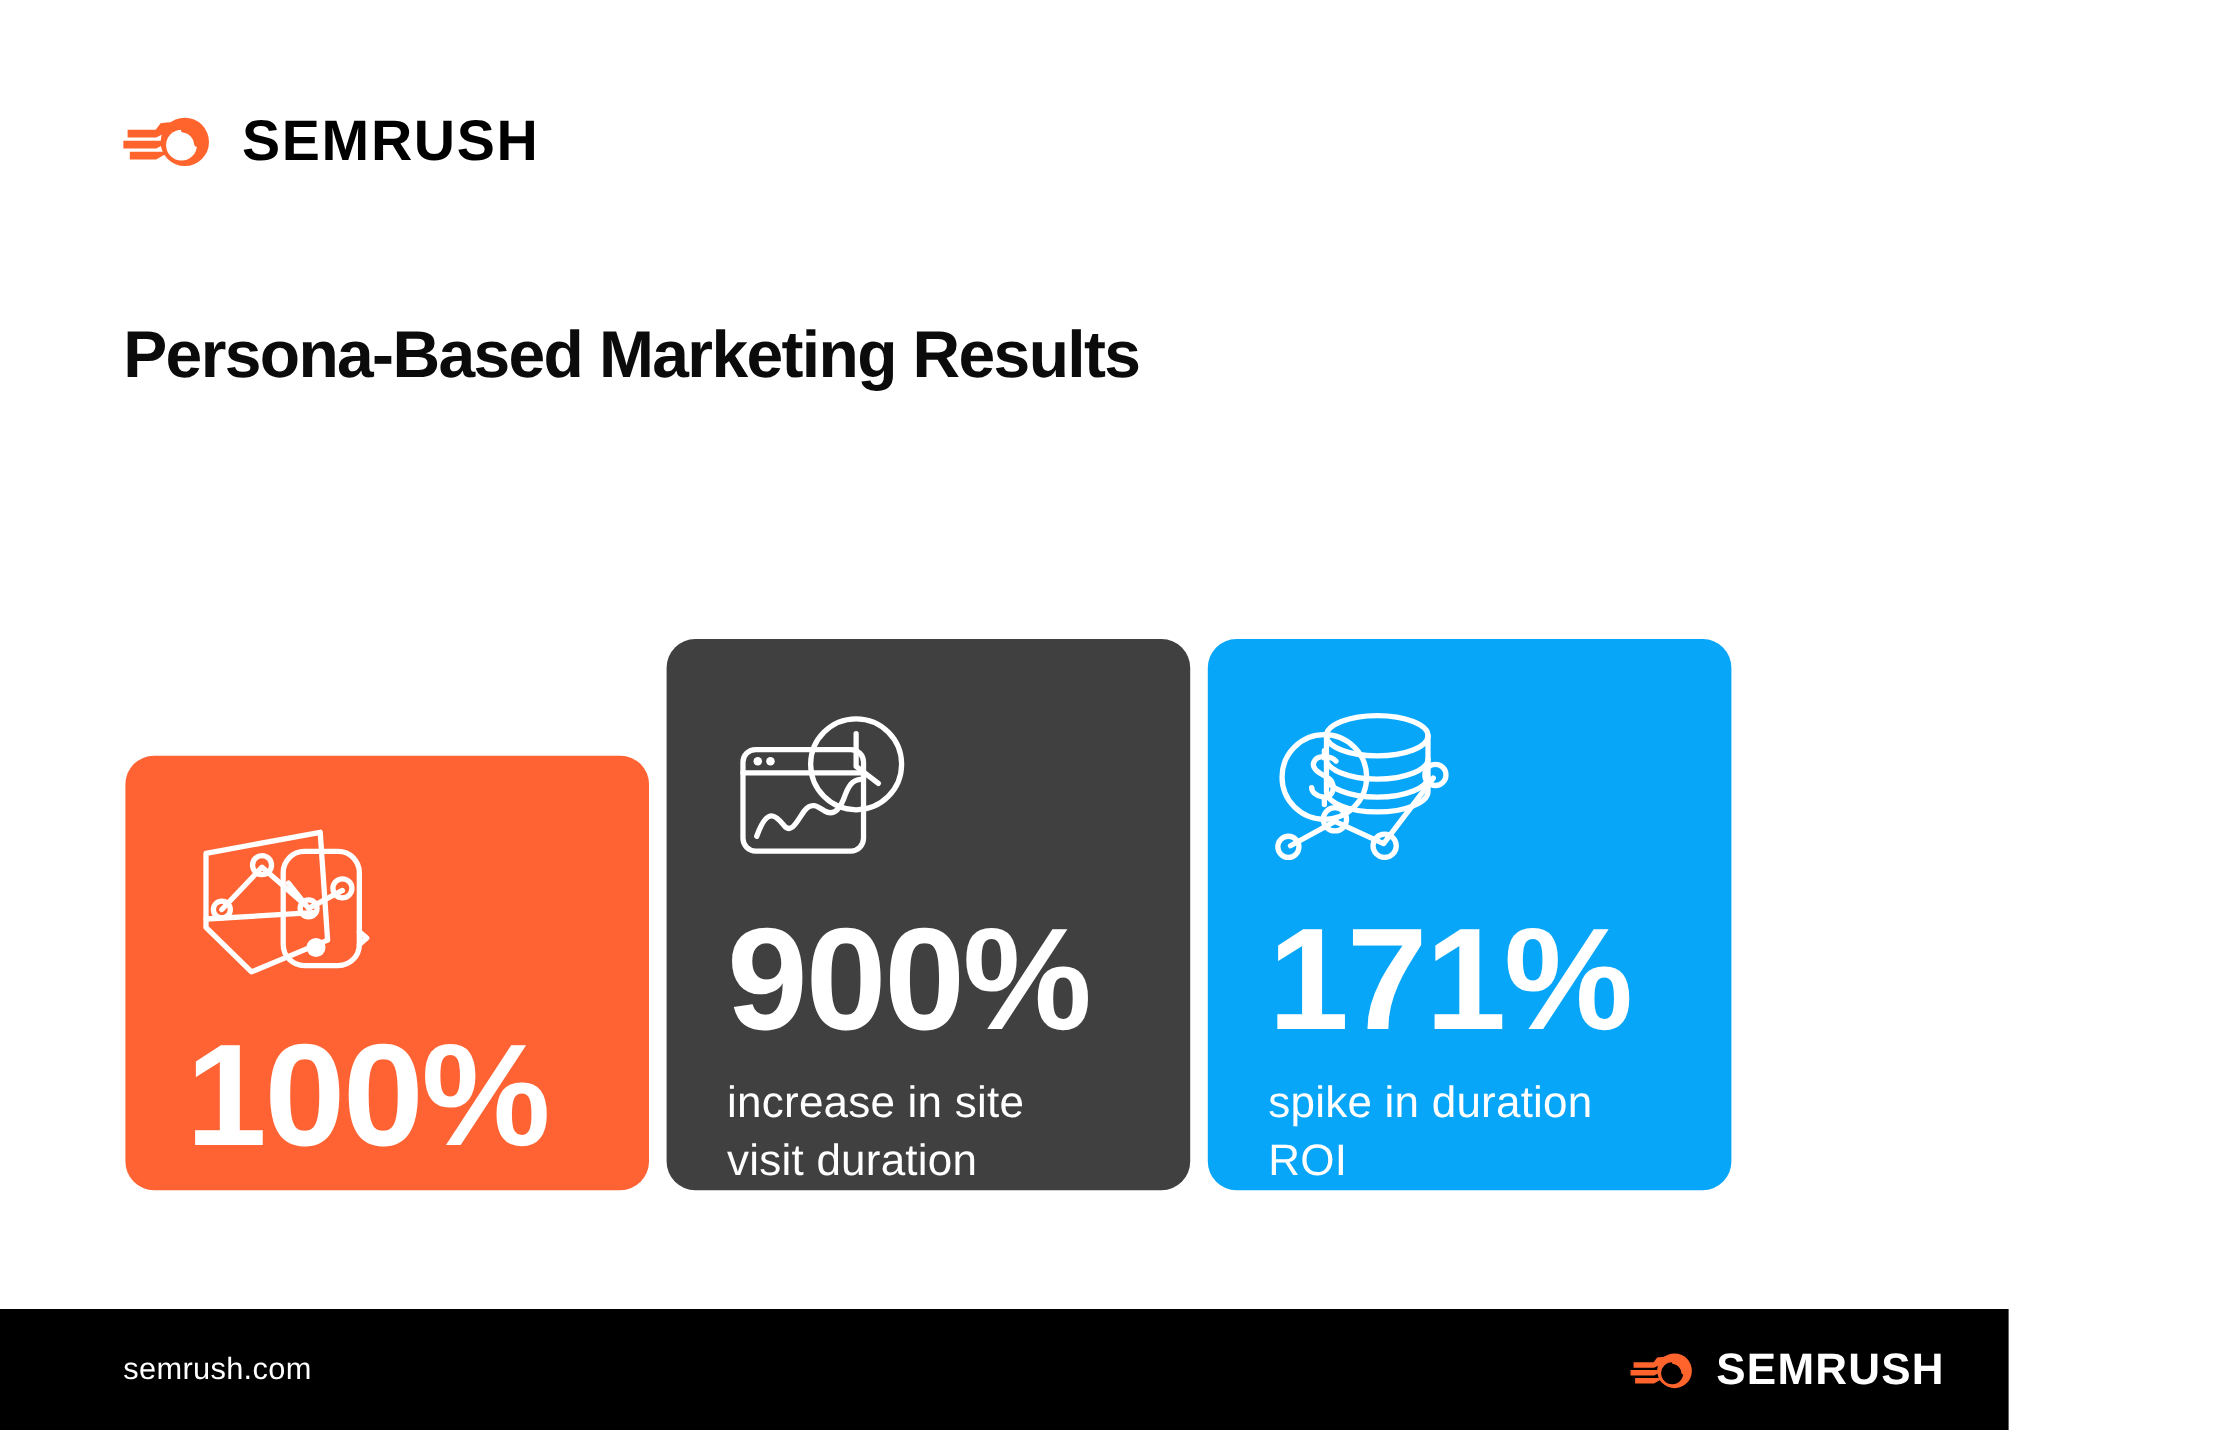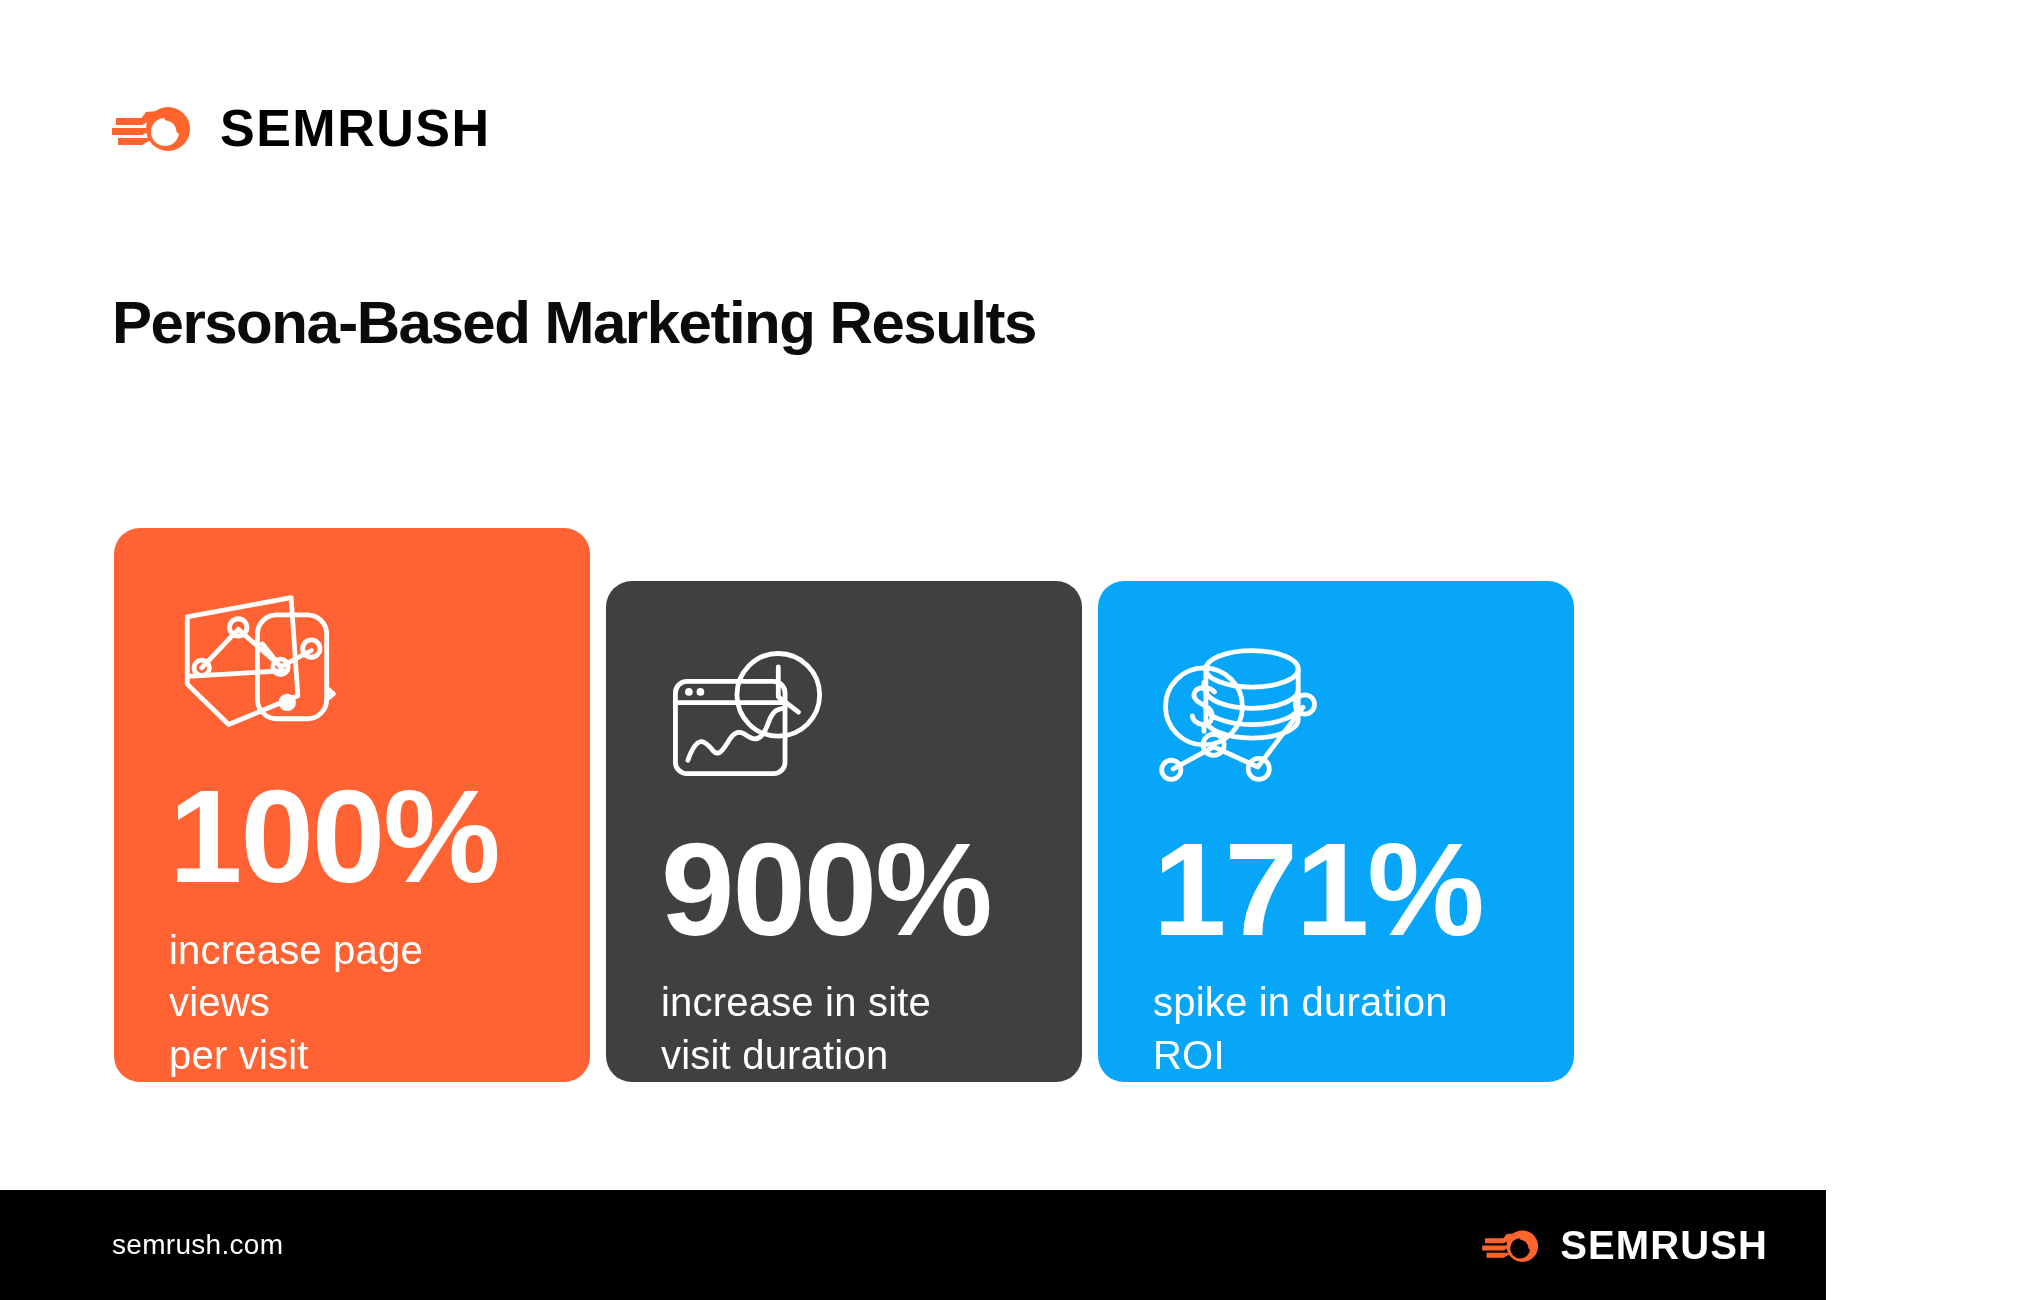--- a/index.html
+++ b/index.html
@@ -175,22 +175,20 @@
           <path d="M164 104 L171 110 L164 116"></path>
 
           <path d="M97 58 L116 82 L148 65"></path>
           <circle cx="116" cy="82" r="8" fill="none"></circle>
           <circle cx="148" cy="63" r="9" fill="none"></circle>
           <circle cx="123" cy="119" r="9" fill="#ffffff" stroke="none"></circle>
         </g>
       </svg>
     </div>
     <div class="stat-value">100%</div>
-    <div class="stat-caption">increase page views
-per visit</div>
   </div>
 
   <div class="stat-card" id="card-1" style="background: #404040;">
     <div class="card-icon">
       <svg viewBox="0 0 176 156" height="150" aria-hidden="true">
         <g fill="none" stroke="#ffffff" stroke-width="5" stroke-linecap="round" stroke-linejoin="round">
 
           <rect x="15" y="42" width="114" height="96" rx="12" ry="12"></rect>
           <path d="M15 64 L129 64"></path>
           <circle cx="29" cy="53" r="4" fill="#ffffff" stroke="none"></circle>

